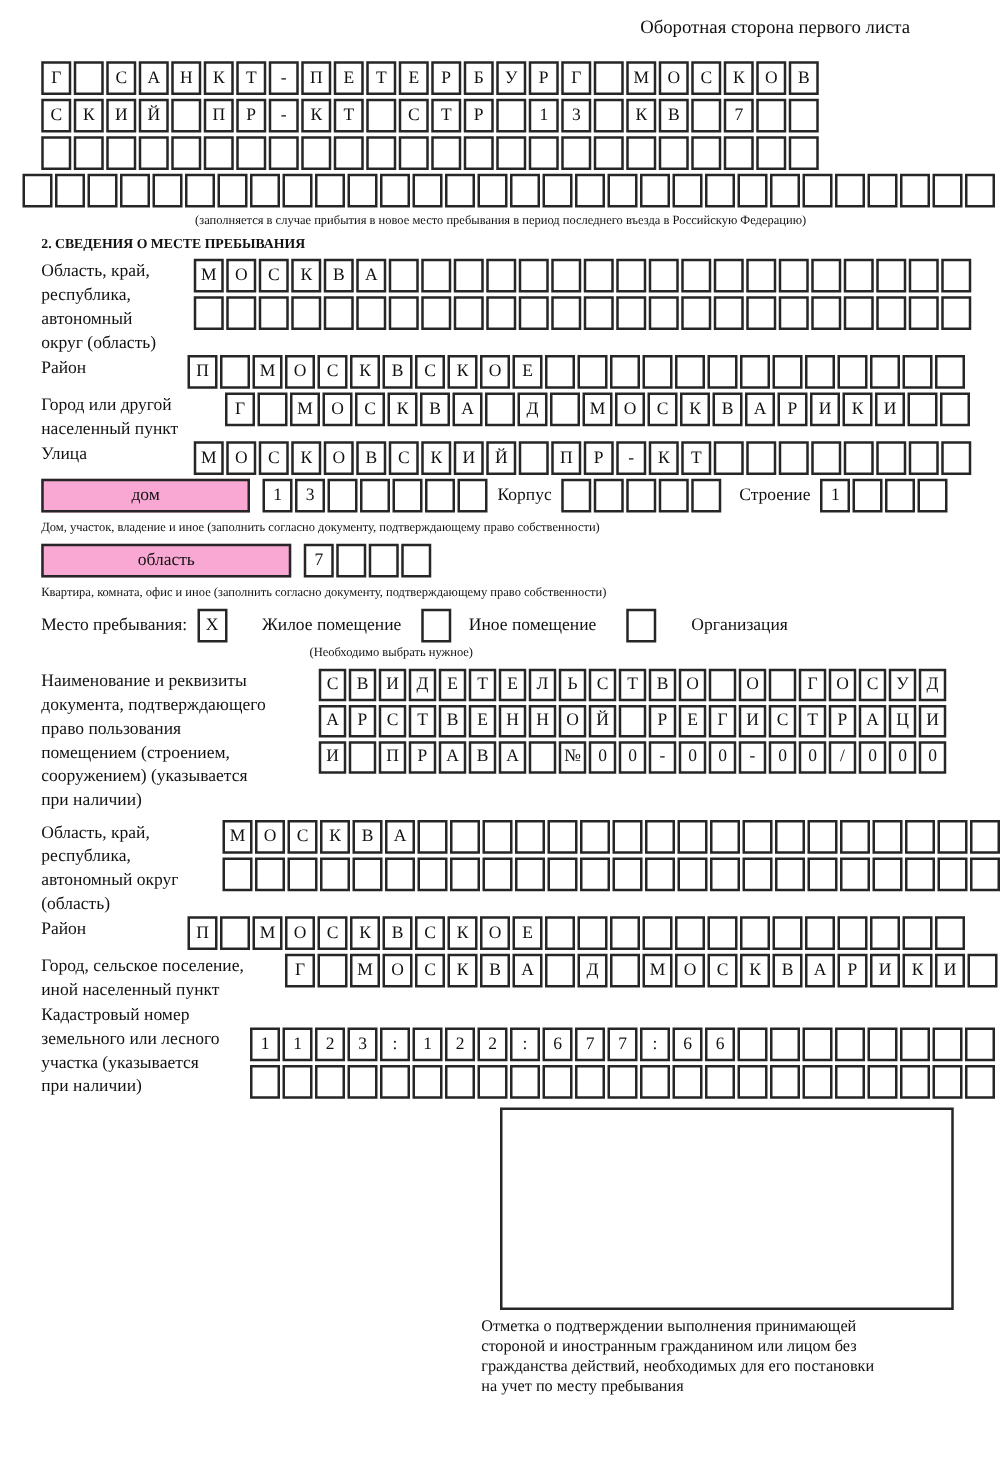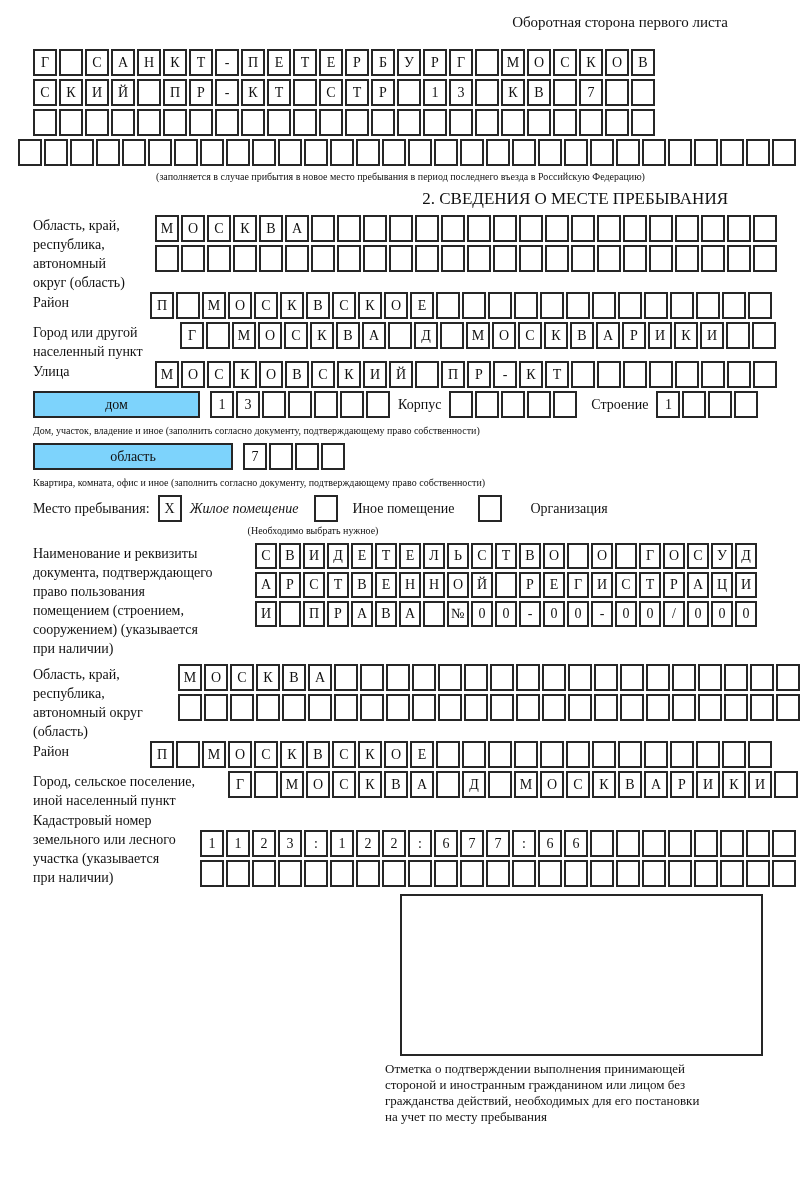--- a/index.html
+++ b/index.html
@@ -29,26 +29,26 @@
     width:24px;height:27px;
     border:2px solid #262626;
     margin-right:2px;
     font-size:14px;line-height:1;
     background:#fff;
   }
   .cells-sm .cell{width:22px;height:26px;}
   .fullrow{margin-left:-15px;}
   .note{font-size:10px;line-height:16px;margin-bottom:4px;}
   .center{text-align:center;}
-  .sec-title{font-weight:normal;font-size:17px;text-align:right;margin:2px 60px 6px 0;}
+  .sec-title{font-weight:bold;font-size:11px;text-align:left;margin:2px 60px 6px 0;}
   .widebox{
     box-sizing:border-box;flex:none;height:27px;
     border:2px solid #262626;
     display:flex;align-items:center;justify-content:center;
-    font-size:14px;background:#7dd3fc;
+    font-size:14px;background:#f9a8d4;
   }
   .inline-lbl{font-size:14px;line-height:27px;flex:none;}
   .mb2{margin-bottom:2px}.mb6{margin-bottom:6px}
   .stamp-box{
     box-sizing:border-box;
     width:363px;height:162px;
     border:2px solid #262626;
     margin-left:367px;margin-top:4px;
   }
   .stamp-caption{
@@ -368,21 +368,21 @@
         <span class="cell"></span>
         <span class="cell"></span>
         <span class="cell"></span>
       </div>
   </div>
   <div class="note">Квартира, комната, офис и иное (заполнить согласно документу, подтверждающему право собственности)</div>
 
   <div class="choice-row">
     <span class="inline-lbl">Место пребывания:</span>
     <span class="cell" style="margin-left:8px;">X</span>
-    <span class="inline-lbl" style="margin-left:8px;font-style:italic;">Жилое помещение</span>
+    <span class="inline-lbl" style="margin-left:28px;">Жилое помещение</span>
     <span class="cell" style="margin-left:16px;"></span>
     <span class="inline-lbl" style="margin-left:14px;">Иное помещение</span>
     <span class="cell" style="margin-left:24px;"></span>
     <span class="inline-lbl" style="margin-left:28px;">Организация</span>
   </div>
   <div class="note choice-note">(Необходимо выбрать нужное)</div>
 
   <div class="frow mb6" style="margin-top:4px;">
     <div class="flabel w222">Наименование и реквизиты<br>документа, подтверждающего<br>право пользования<br>помещением (строением,<br>сооружением) (указывается<br>при наличии)</div>
     <div class="cells-sm">

